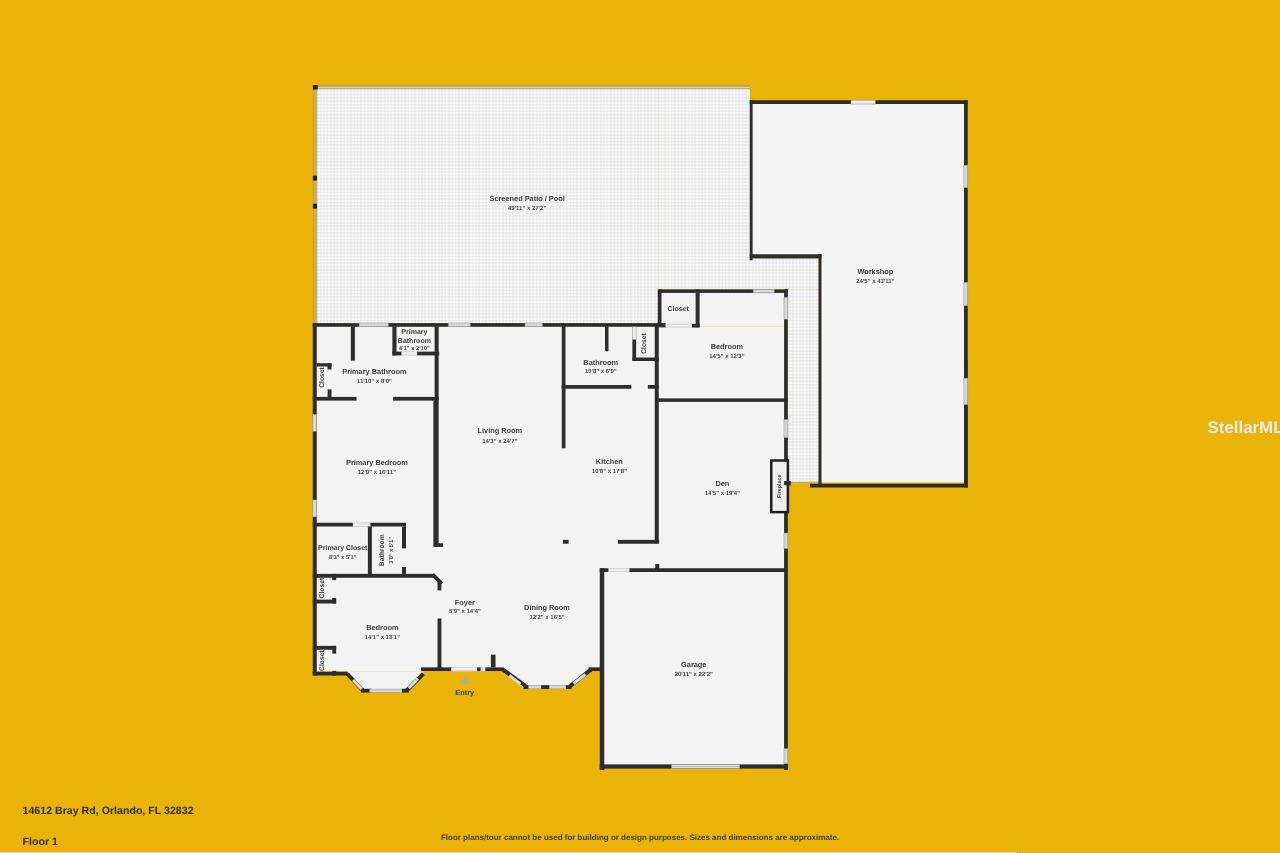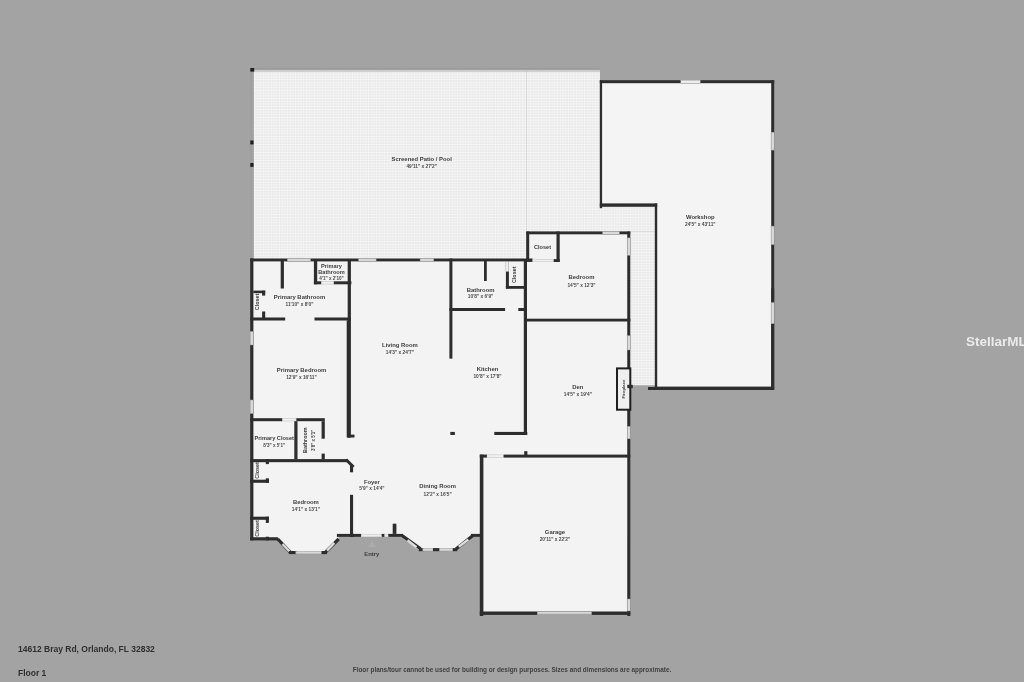--- a/index.html
+++ b/index.html
@@ -1,16 +1,16 @@
 <!DOCTYPE html>
 <html><head>
 <meta charset="utf-8">
 <style>
   html,body{margin:0;padding:0;background:#ffffff;}
-  .page{position:relative;width:1024px;height:682px;background:#a3a3a3;overflow:hidden;
+  .page{position:relative;width:1024px;height:682px;background:#eab308;overflow:hidden;
         font-family:"Liberation Sans", sans-serif;}
   svg text{font-family:"Liberation Sans", sans-serif;}
 </style>
 </head>
 <body>
 <div class="page">
 <svg width="1024" height="682" viewBox="0 0 1024 682">
 <defs>
   <pattern id="mesh" width="2.7" height="2.7" patternUnits="userSpaceOnUse">
     <rect width="2.7" height="2.7" fill="#e8e8e8"></rect>

